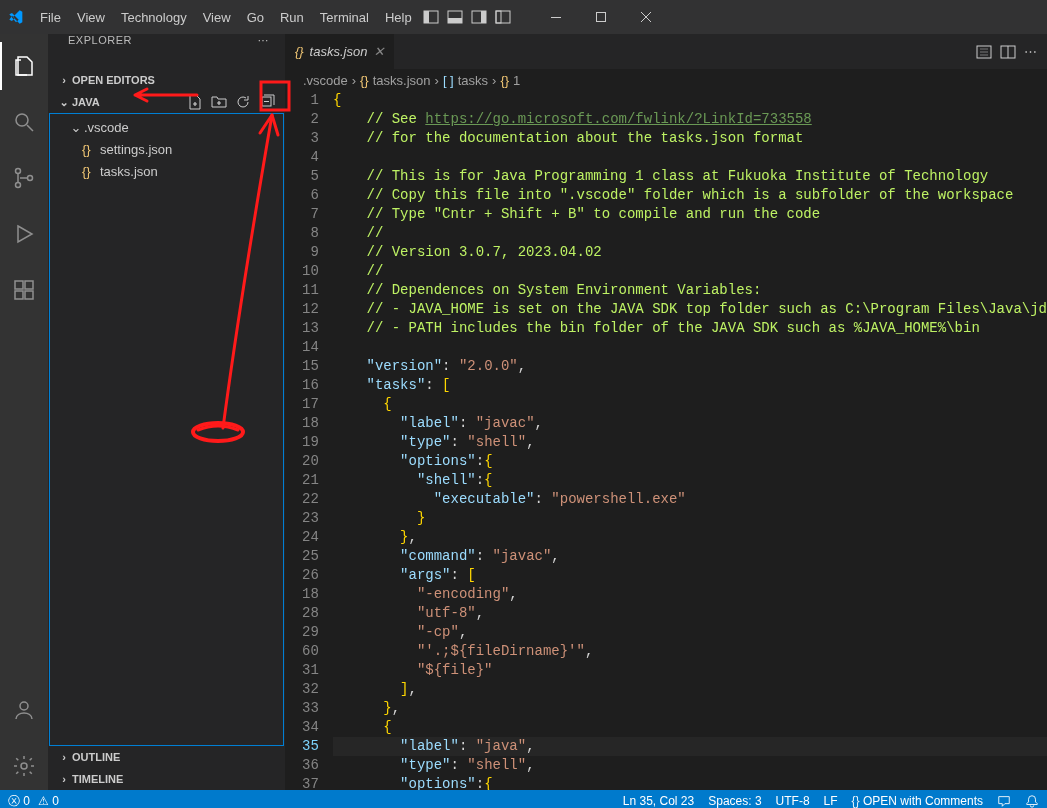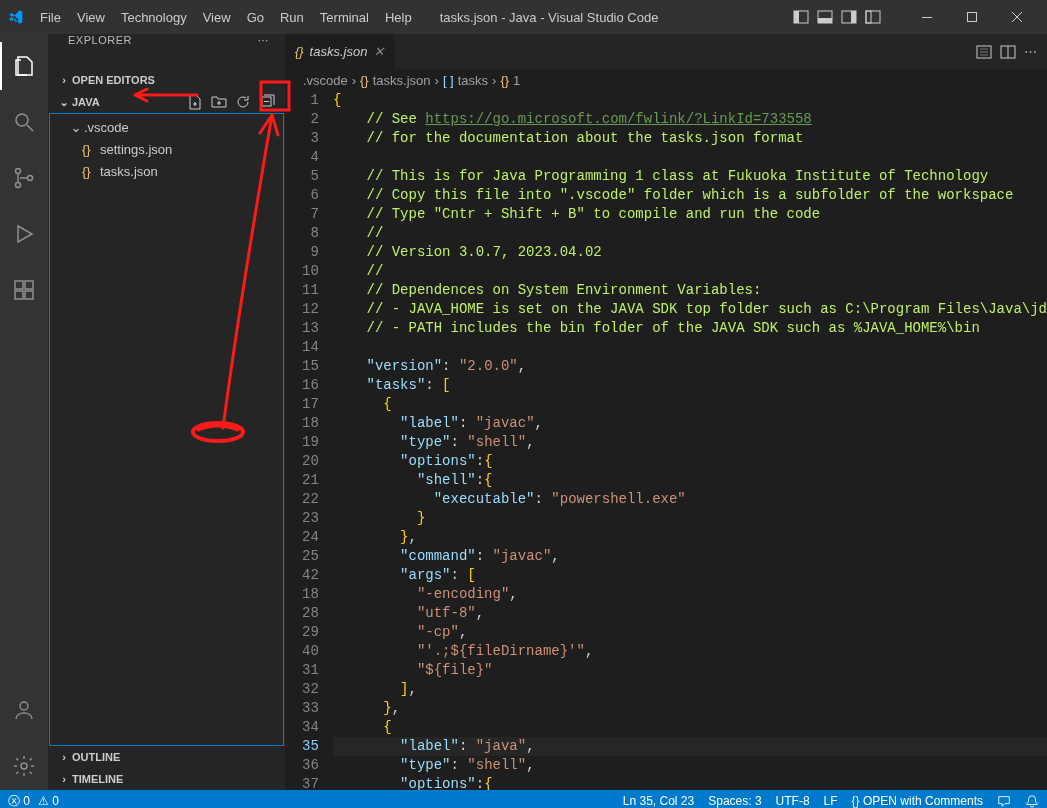--- a/index.html
+++ b/index.html
@@ -71,21 +71,20 @@
   <div class="menu">
     <span>File</span>
     <span>View</span>
     <span>Technology</span>
     <span>View</span>
     <span>Go</span>
     <span>Run</span>
     <span>Terminal</span>
     <span>Help</span>
   </div>
-  <div class="title">tasks.json - Java - Visual Studio Code</div>
   <div class="layout-icons">
     <div class="licon">
         <svg width="16" height="16" viewBox="0 0 16 16">
           <rect x="1" y="2" width="14" height="12" fill="none" stroke="#ccc"></rect>
           <rect x="1" y="2" width="5" height="12" fill="#ccc"></rect>
         </svg>
       </div>
     <div class="licon">
         <svg width="16" height="16" viewBox="0 0 16 16">
           <rect x="1" y="2" width="14" height="12" fill="none" stroke="#ccc"></rect>
@@ -295,25 +294,25 @@
           <div>16</div>
           <div>17</div>
           <div>18</div>
           <div>19</div>
           <div>20</div>
           <div>21</div>
           <div>22</div>
           <div>23</div>
           <div>24</div>
           <div>25</div>
-          <div>42</div>
+          <div>26</div>
           <div>18</div>
           <div>28</div>
           <div>29</div>
-          <div>40</div>
+          <div>60</div>
           <div>31</div>
           <div>32</div>
           <div>33</div>
           <div>34</div>
           <div class="cursor-line-gutter">35</div>
           <div>36</div>
           <div>37</div>
         </div>
       <div class="codetext" id="codetext"><div><span class="c-brace">{</span></div><div><span class="c-comment">    // See </span><span class="c-link">https://go.microsoft.com/fwlink/?LinkId=733558</span></div><div><span class="c-comment">    // for the documentation about the tasks.json format</span></div><div><span class=""></span></div><div><span class="c-comment">    // This is for Java Programming 1 class at Fukuoka Institute of Technology</span></div><div><span class="c-comment">    // Copy this file into ".vscode" folder which is a subfolder of the workspace</span></div><div><span class="c-comment">    // Type "Cntr + Shift + B" to compile and run the code</span></div><div><span class="c-comment">    //</span></div><div><span class="c-comment">    // Version 3.0.7, 2023.04.02</span></div><div><span class="c-comment">    //</span></div><div><span class="c-comment">    // Dependences on System Environment Variables:</span></div><div><span class="c-comment">    // - JAVA_HOME is set on the JAVA SDK top folder such as C:\Program Files\Java\jd</span></div><div><span class="c-comment">    // - PATH includes the bin folder of the JAVA SDK such as %JAVA_HOME%\bin</span></div><div><span class=""></span></div><div>    <span class="c-key">"version"</span><span class="c-punc">: </span><span class="c-string">"2.0.0"</span><span class="c-punc">,</span></div><div>    <span class="c-key">"tasks"</span><span class="c-punc">: </span><span class="c-brace">[</span></div><div>      <span class="c-brace">{</span></div><div>        <span class="c-key">"label"</span><span class="c-punc">: </span><span class="c-string">"javac"</span><span class="c-punc">,</span></div><div>        <span class="c-key">"type"</span><span class="c-punc">: </span><span class="c-string">"shell"</span><span class="c-punc">,</span></div><div>        <span class="c-key">"options"</span><span class="c-punc">:</span><span class="c-brace">{</span></div><div>          <span class="c-key">"shell"</span><span class="c-punc">:</span><span class="c-brace">{</span></div><div>            <span class="c-key">"executable"</span><span class="c-punc">: </span><span class="c-string">"powershell.exe"</span></div><div>          <span class="c-brace">}</span></div><div>        <span class="c-brace">}</span><span class="c-punc">,</span></div><div>        <span class="c-key">"command"</span><span class="c-punc">: </span><span class="c-string">"javac"</span><span class="c-punc">,</span></div><div>        <span class="c-key">"args"</span><span class="c-punc">: </span><span class="c-brace">[</span></div><div>          <span class="c-string">"-encoding"</span><span class="c-punc">,</span></div><div>          <span class="c-string">"utf-8"</span><span class="c-punc">,</span></div><div>          <span class="c-string">"-cp"</span><span class="c-punc">,</span></div><div>          <span class="c-string">"'.;${fileDirname}'"</span><span class="c-punc">,</span></div><div>          <span class="c-string">"${file}"</span></div><div>        <span class="c-brace">]</span><span class="c-punc">,</span></div><div>      <span class="c-brace">}</span><span class="c-punc">,</span></div><div>      <span class="c-brace">{</span></div><div class="cursor-line">        <span class="c-key">"label"</span><span class="c-punc">: </span><span class="c-string">"java"</span><span class="c-punc">,</span></div><div>        <span class="c-key">"type"</span><span class="c-punc">: </span><span class="c-string">"shell"</span><span class="c-punc">,</span></div><div>        <span class="c-key">"options"</span><span class="c-punc">:</span><span class="c-brace">{</span></div></div>
     </div>

